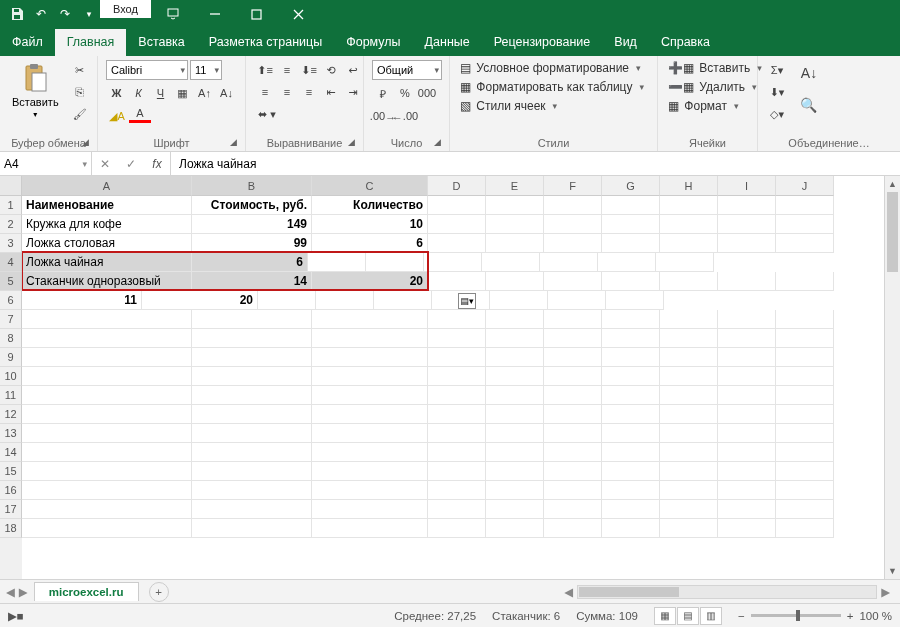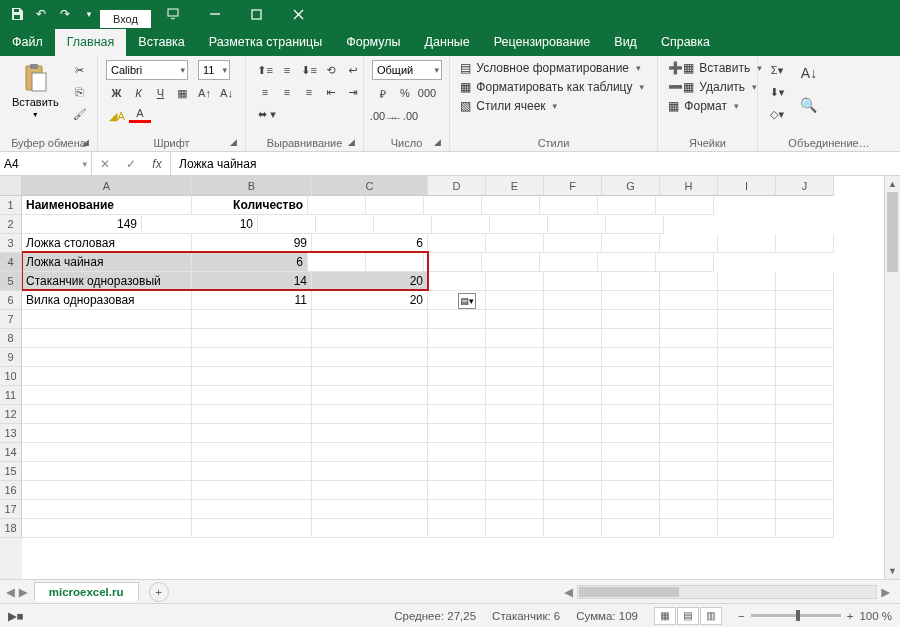--- a/index.html
+++ b/index.html
@@ -2,21 +2,21 @@
 <html><head>
 <meta charset="utf-8">
 <style>
 * { box-sizing: border-box; margin: 0; padding: 0; font-family: "Segoe UI", Tahoma, sans-serif; }
 html, body { width: 900px; height: 631px; overflow: hidden; background: #fff; }
 
 .titlebar { height: 28px; background: #0f703b; color: #fff; display: flex; align-items: center; font-size: 12px; }
 .titlebar .qat { display: flex; align-items: center; padding-left: 6px; gap: 2px; }
 .titlebar .qat .qicon { width: 22px; height: 22px; display: flex; align-items: center; justify-content: center; cursor: pointer; }
 .titlebar .doctitle { flex: 1; text-align: center; }
-.titlebar .right { display: flex; align-items: flex-end; gap: 2px; padding-right: 4px; }
+.titlebar .right { display: flex; align-items: flex-start; gap: 2px; padding-right: 4px; }
 .titlebar .login { background: #fff; color: #222; padding: 2px 12px; font-size: 11px; border: 1px solid #fff; cursor: pointer; }
 .titlebar .winbtn { width: 40px; height: 28px; display: flex; align-items: center; justify-content: center; cursor: pointer; }
 
 .menubar { height: 28px; background: #0f703b; color: #fff; display: flex; align-items: flex-end; font-size: 12.5px; }
 .menubar .tab { padding: 6px 12px 7px; cursor: pointer; }
 .menubar .tab.active { background: #f3f3f3; color: #0f703b; }
 .menubar .tab .bulb { margin-right: 4px; }
 .menubar .spacer { flex: 1; }
 
 .ribbon { height: 96px; background: #f3f3f3; border-bottom: 1px solid #d4d4d4; display: flex; }
@@ -46,21 +46,21 @@
 .rowheads { width: 22px; background: #f0f0f0; }
 .rowheads .corner { height: 20px; border-right: 1px solid #ccc; border-bottom: 1px solid #ccc; background: #e8e8e8; }
 .rowheads .rh { height: 19px; border-right: 1px solid #ccc; border-bottom: 1px solid #ddd; display: flex; align-items: center; justify-content: center; font-size: 11px; color: #555; background: #f0f0f0; }
 .rowheads .rh.sel { background: #d6d6d6; }
 .gridarea { flex: 1; overflow: hidden; position: relative; }
 .colheads { display: flex; height: 20px; }
 .colheads .ch { border-right: 1px solid #ddd; border-bottom: 1px solid #ccc; background: #f0f0f0; display: flex; align-items: center; justify-content: center; font-size: 11px; color: #555; }
 .colheads .ch.sel { background: #d6d6d6; }
 .rows .row { display: flex; height: 19px; }
 .rows .cell { border-right: 1px solid #e4e4e4; border-bottom: 1px solid #e4e4e4; padding: 0 4px; font-size: 12px; display: flex; align-items: center; overflow: hidden; white-space: nowrap; }
-.rows .cell.num { justify-content: flex-end; }
+.rows .cell.num { justify-content: flex-end; font-weight: bold; }
 .rows .row.hdr .cell { font-weight: bold; }
 .rows .row.sel .cell.insel { background: #d6d6d6; }
 .selborder { position: absolute; border: 2.5px solid #c01818; pointer-events: none; }
 .pastectx { position: absolute; width: 18px; height: 16px; border: 1px solid #888; background: #fff; font-size: 9px; display: flex; align-items: center; justify-content: center; cursor: pointer; }
 .vscroll { width: 16px; background: #f0f0f0; border-left: 1px solid #d4d4d4; position: relative; }
 .vscroll .thumb { position: absolute; top: 16px; left: 2px; right: 2px; height: 80px; background: #c8c8c8; }
 .vscroll .arr { position: absolute; left: 0; right: 0; height: 16px; display: flex; align-items: center; justify-content: center; font-size: 9px; color: #666; }
 
 .sheettabs { height: 24px; border-top: 1px solid #d4d4d4; display: flex; align-items: center; font-size: 11.5px; background: #f3f3f3; }
 .sheettabs .navbtns { display: flex; padding: 0 6px; gap: 4px; color: #888; }
@@ -154,21 +154,21 @@
         <div class="sbtn">✂</div>
         <div class="sbtn">⎘</div>
         <div class="sbtn">🖌</div>
       </div>
     </div>
     <div class="label"><span>Буфер обмена</span><span class="dlg">◢</span></div>
   </div>
 
   <div class="rgroup" style="width:148px">
     <div class="body" style="flex-direction:column;gap:3px;align-items:stretch">
-      <div style="display:flex;gap:10px">
+      <div style="display:flex;gap:2px">
         <div class="selectbox" style="width:82px">Calibri</div>
         <div class="selectbox" style="width:32px">11</div>
       </div>
       <div style="display:flex;gap:1px">
         <div class="sbtn">
             <b>Ж</b>
           </div>
         <div class="sbtn">
             <i>К</i>
           </div>
@@ -331,30 +331,32 @@
         <div class="ch" style="width: 58px;">E</div>
         <div class="ch" style="width: 58px;">F</div>
         <div class="ch" style="width: 58px;">G</div>
         <div class="ch" style="width: 58px;">H</div>
         <div class="ch" style="width: 58px;">I</div>
         <div class="ch" style="width: 58px;">J</div>
       </div>
     <div class="rows" id="rows">
         <div class="row hdr">
           <div class="cell insel" style="width: 170px;">Наименование</div>
+          <div class="cell num insel" style="width: 120px;">Стоимость, руб.</div>
           <div class="cell num insel" style="width: 116px;">Количество</div>
           <div class="cell" style="width: 58px;"></div>
           <div class="cell" style="width: 58px;"></div>
           <div class="cell" style="width: 58px;"></div>
           <div class="cell" style="width: 58px;"></div>
           <div class="cell" style="width: 58px;"></div>
           <div class="cell" style="width: 58px;"></div>
           <div class="cell" style="width: 58px;"></div>
         </div>
         <div class="row">
+          <div class="cell insel" style="width: 170px;">Кружка для кофе</div>
           <div class="cell num insel" style="width: 120px;">149</div>
           <div class="cell num insel" style="width: 116px;">10</div>
           <div class="cell" style="width: 58px;"></div>
           <div class="cell" style="width: 58px;"></div>
           <div class="cell" style="width: 58px;"></div>
           <div class="cell" style="width: 58px;"></div>
           <div class="cell" style="width: 58px;"></div>
           <div class="cell" style="width: 58px;"></div>
           <div class="cell" style="width: 58px;"></div>
         </div>
@@ -387,21 +389,20 @@
           <div class="cell num insel" style="width: 116px;">20</div>
           <div class="cell" style="width: 58px;"></div>
           <div class="cell" style="width: 58px;"></div>
           <div class="cell" style="width: 58px;"></div>
           <div class="cell" style="width: 58px;"></div>
           <div class="cell" style="width: 58px;"></div>
           <div class="cell" style="width: 58px;"></div>
           <div class="cell" style="width: 58px;"></div>
         </div>
         <div class="row">
-          <div class="cell insel" style="width: 170px;">Вилка одноразовая</div>
           <div class="cell num insel" style="width: 120px;">11</div>
           <div class="cell num insel" style="width: 116px;">20</div>
           <div class="cell" style="width: 58px;"></div>
           <div class="cell" style="width: 58px;"></div>
           <div class="cell" style="width: 58px;"></div>
           <div class="cell" style="width: 58px;"></div>
           <div class="cell" style="width: 58px;"></div>
           <div class="cell" style="width: 58px;"></div>
           <div class="cell" style="width: 58px;"></div>
         </div>

